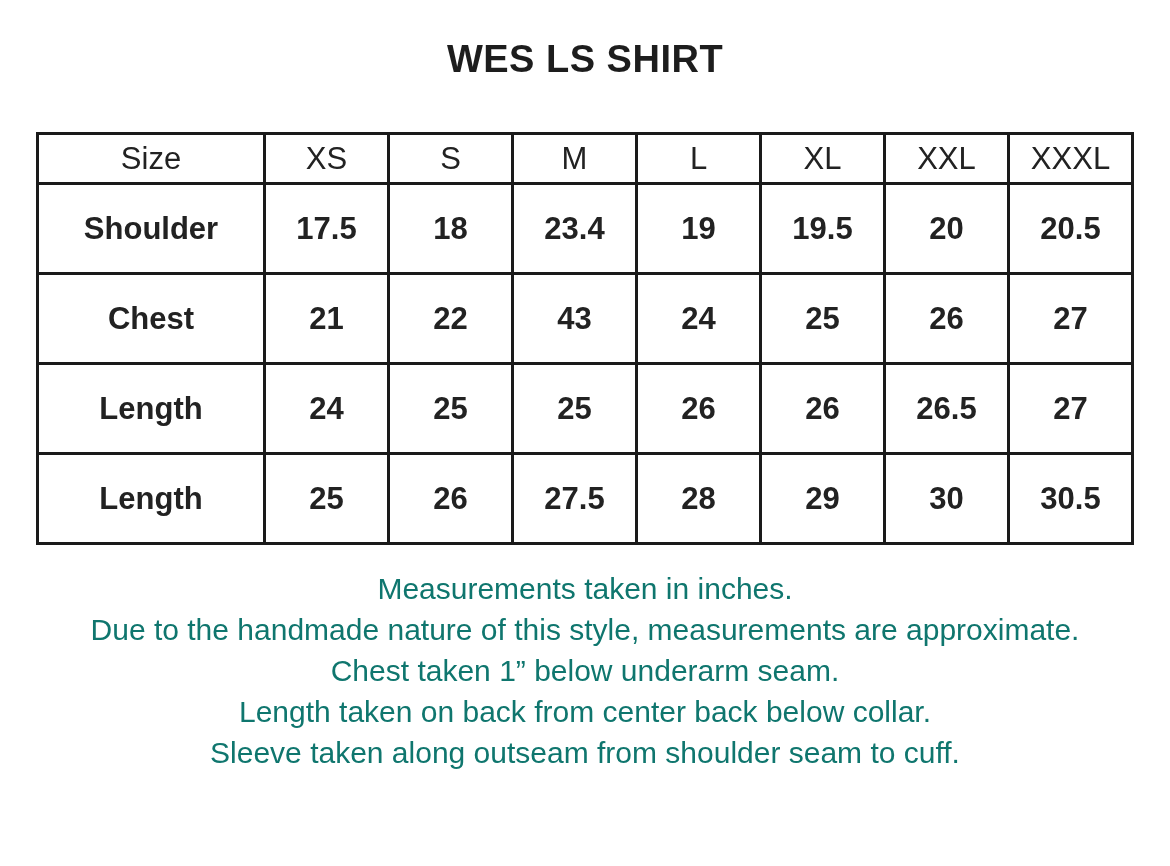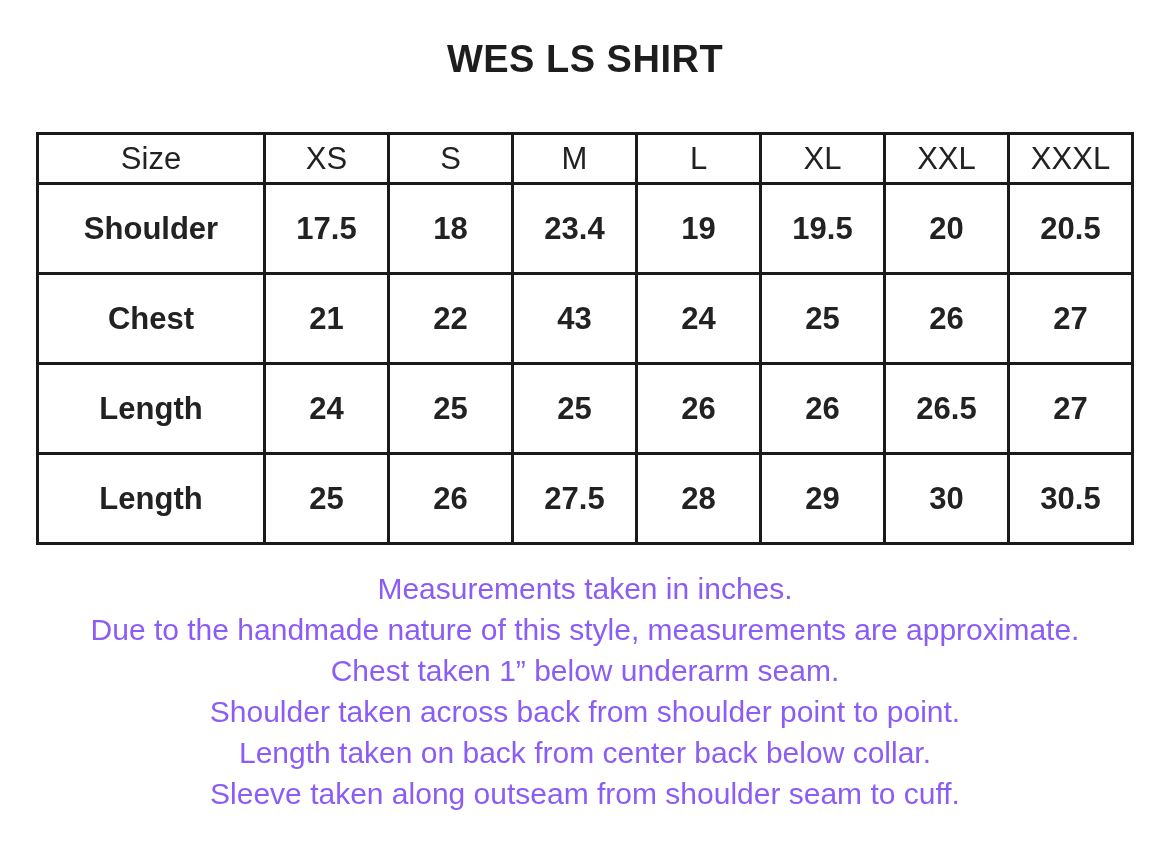--- a/index.html
+++ b/index.html
@@ -44,21 +44,21 @@
     padding: 0;
     color: #222222;
   }
   table.size-chart thead th { height: 47px; }
   table.size-chart tbody td { height: 87px; font-weight: bold; }
   .notes {
     margin-top: 23px;
     text-align: center;
     font-size: 30px;
     line-height: 41px;
-    color: #8b5cf6;
+    color: #0f766e;
   }
   .note-line {
     white-space: nowrap;
   }
 </style>
 </head>
 <body>
 
 <div class="page">
 
@@ -128,18 +128,17 @@
         <td>30</td>
         <td>30.5</td>
       </tr>
     </tbody>
   </table>
 
   <div class="notes">
     <div class="note-line">Measurements taken in inches.</div>
     <div class="note-line">Due to the handmade nature of this style, measurements are approximate.</div>
     <div class="note-line">Chest taken 1” below underarm seam.</div>
-    <div class="note-line">Shoulder taken across back from shoulder point to point.</div>
     <div class="note-line">Length taken on back from center back below collar.</div>
     <div class="note-line">Sleeve taken along outseam from shoulder seam to cuff.</div>
   </div>
 
 </div>
 
 </body></html>

